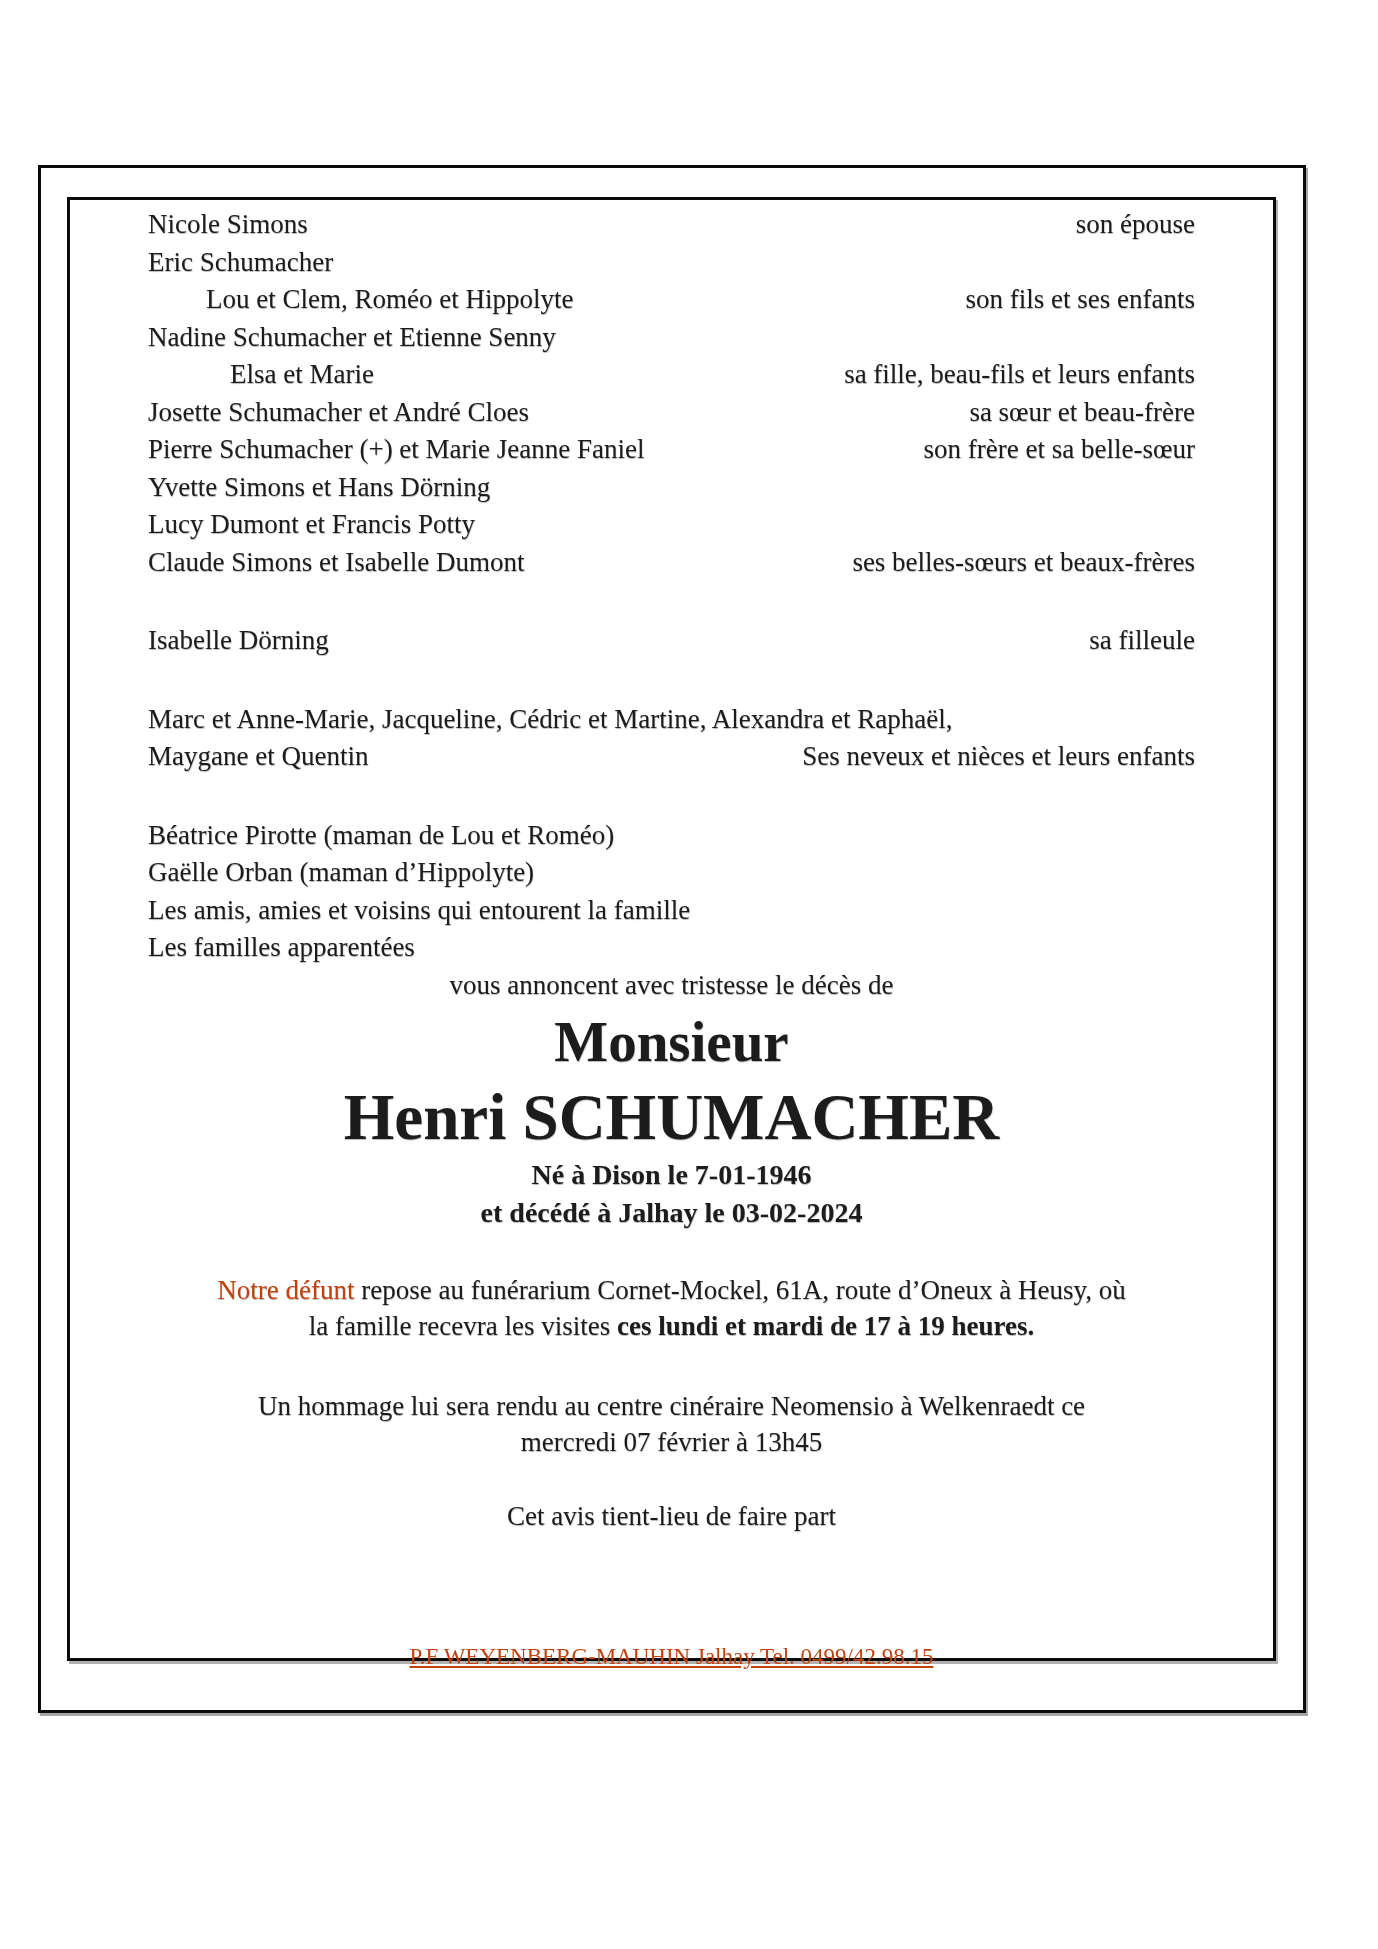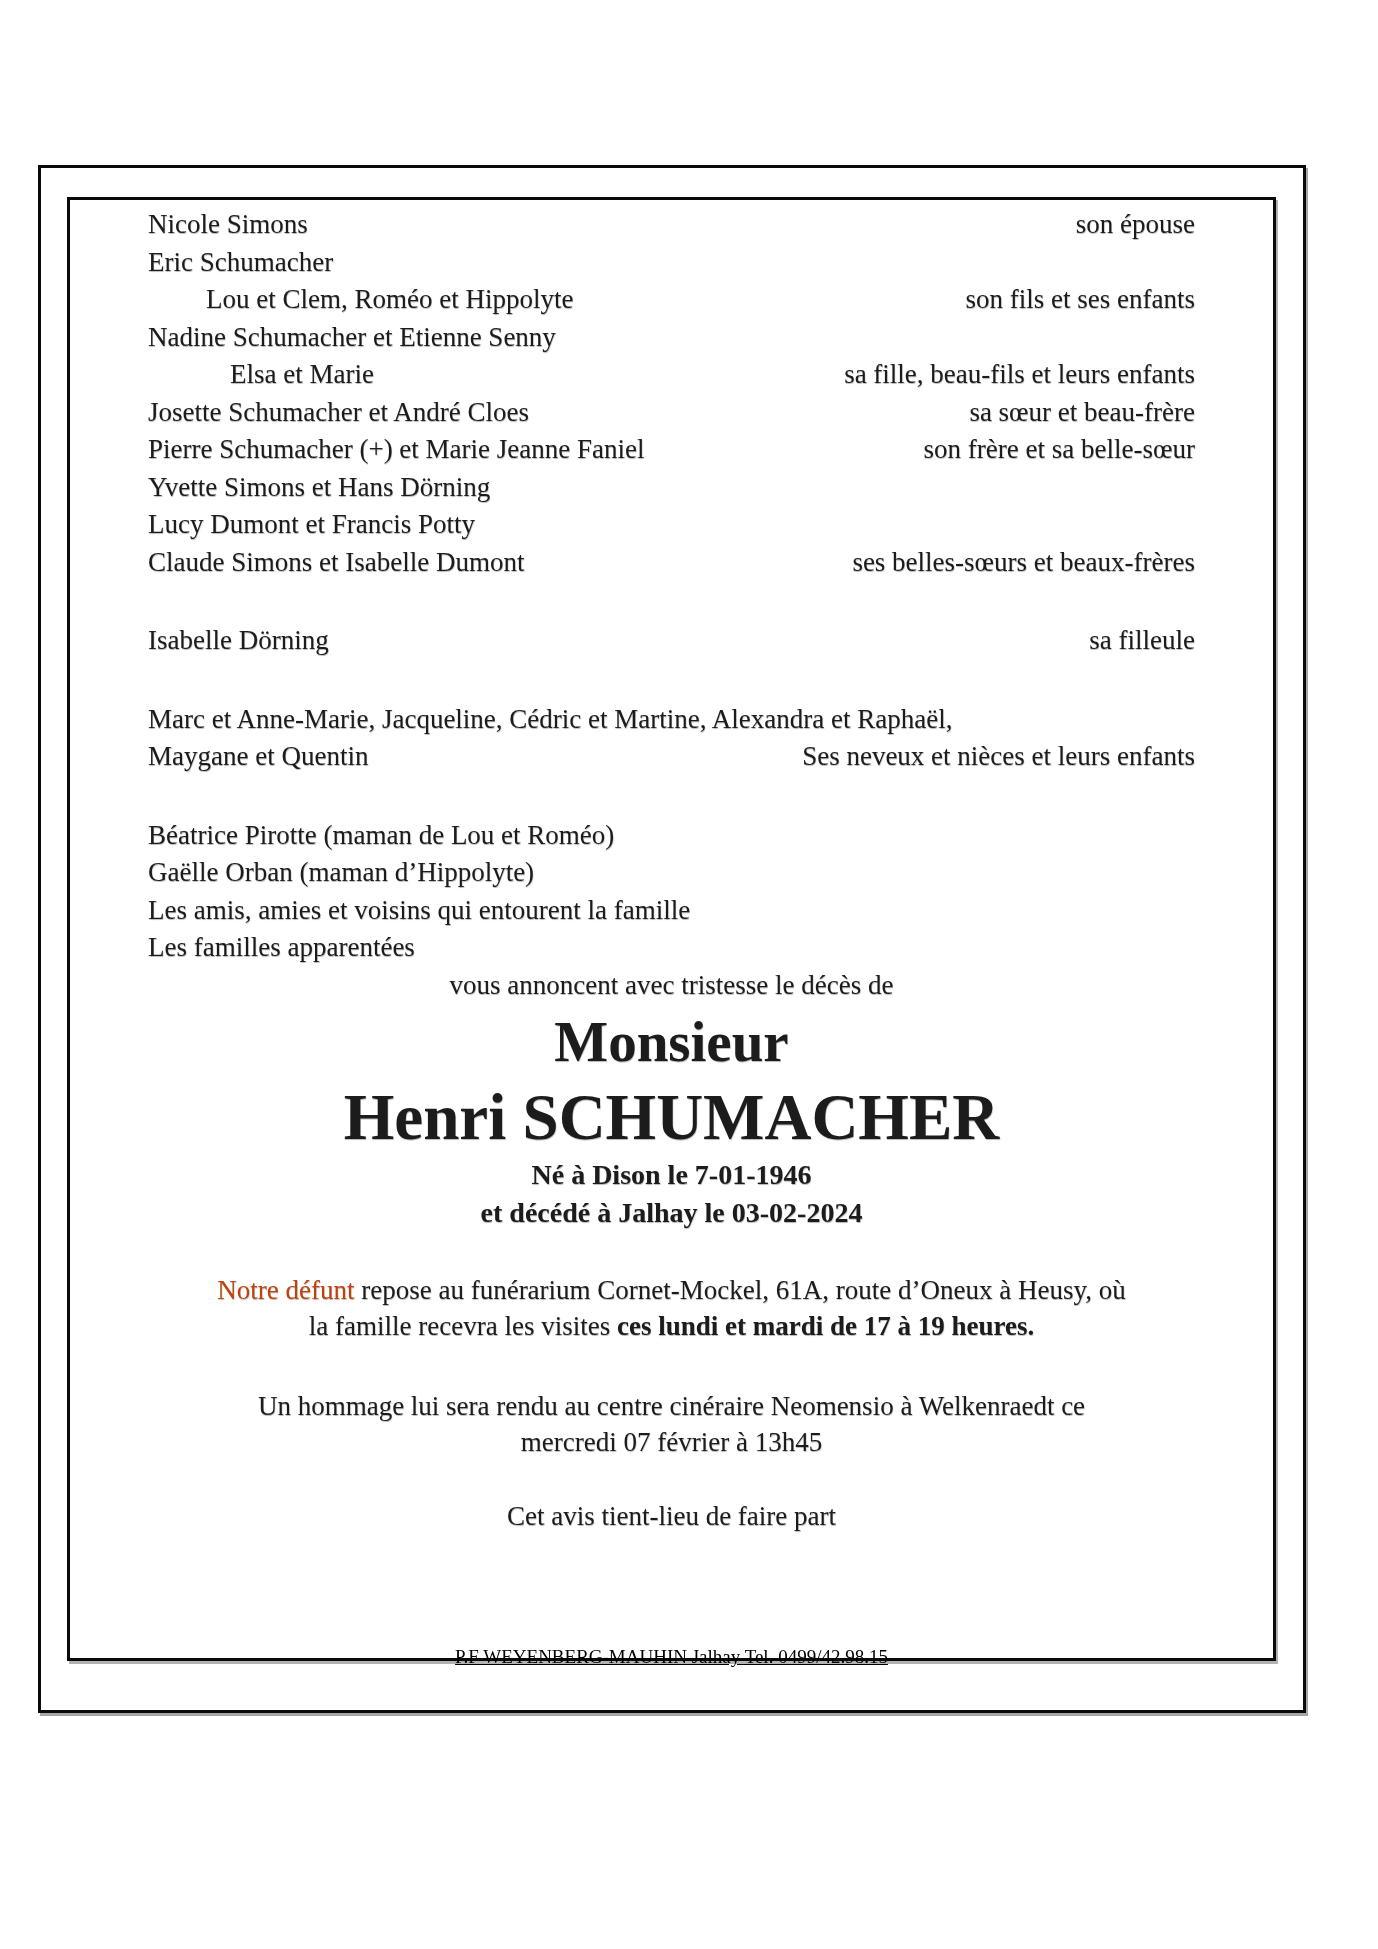--- a/index.html
+++ b/index.html
@@ -94,22 +94,22 @@
     text-align: center;
     font-size: 27px;
     line-height: 37.5px;
   }
   .funeral-home {
     position: absolute;
     left: 0;
     right: 0;
     bottom: -14px;
     text-align: center;
-    color: #000000;
-    font-size: 19px;
+    color: #c2410c;
+    font-size: 23px;
     line-height: 30px;
     text-decoration: underline;
     text-shadow: none;
   }
 </style>
 </head>
 <body>
 
 <div class="outer-frame">
   <div class="inner-frame">

